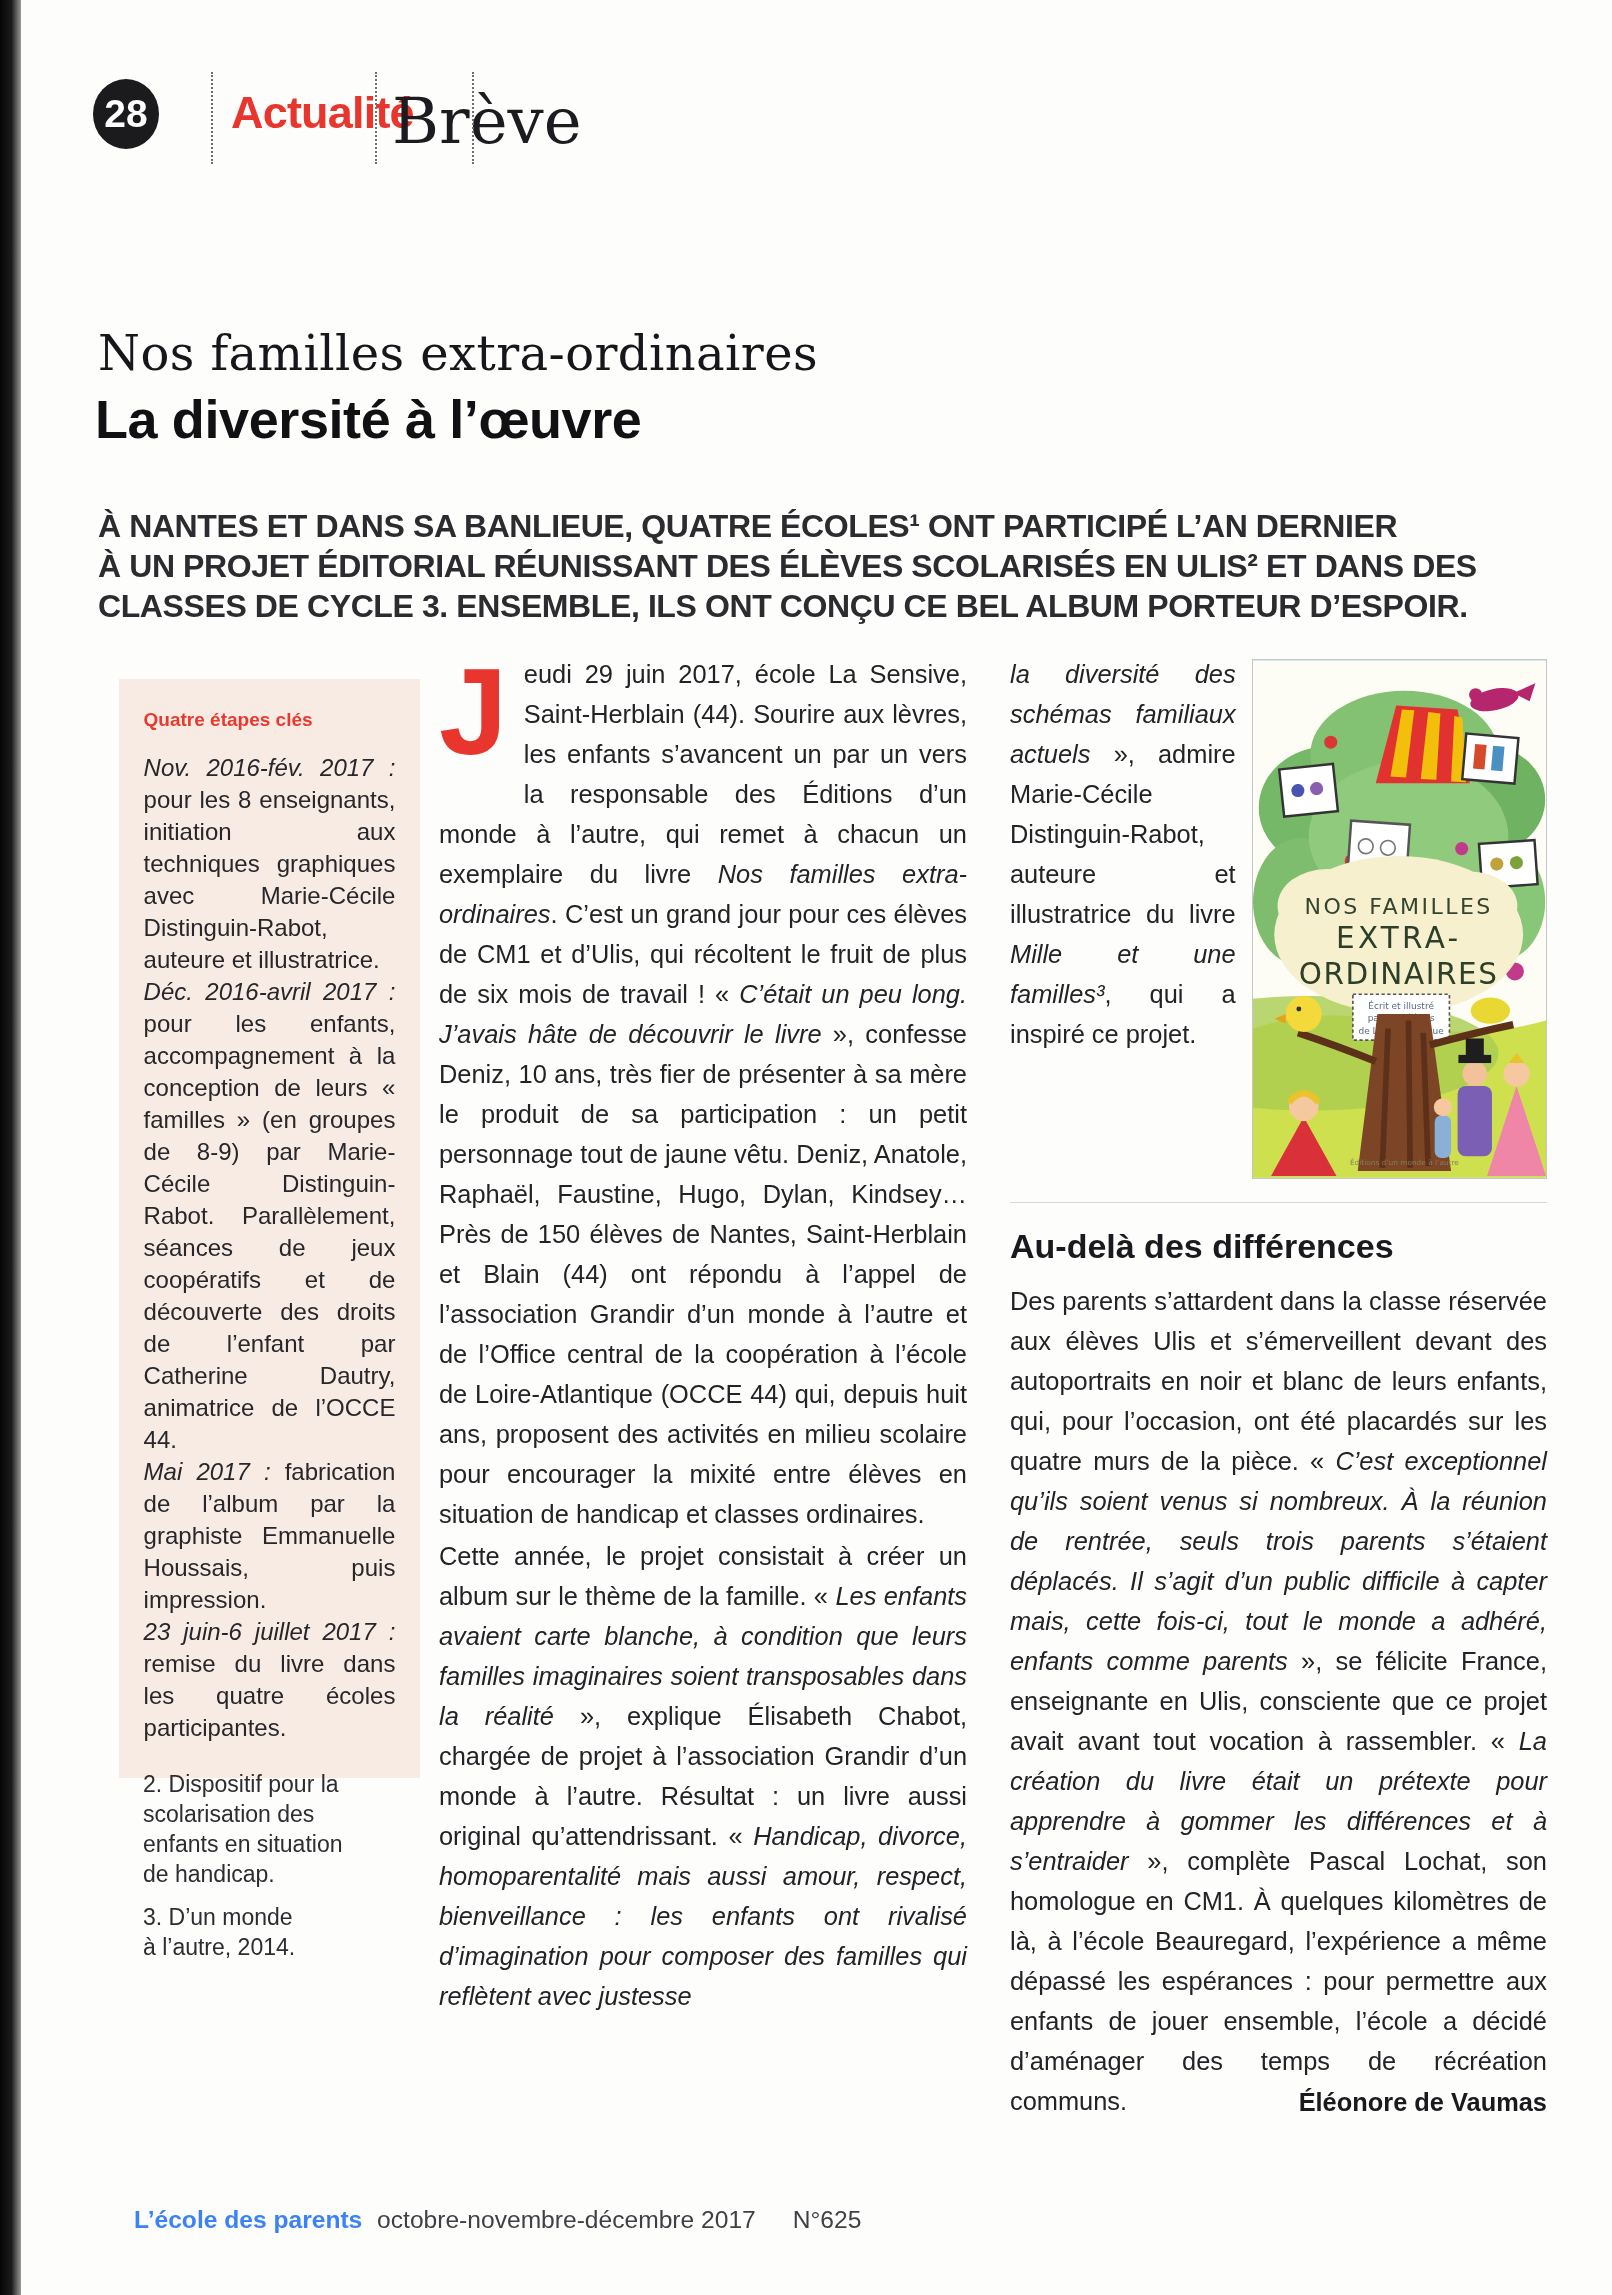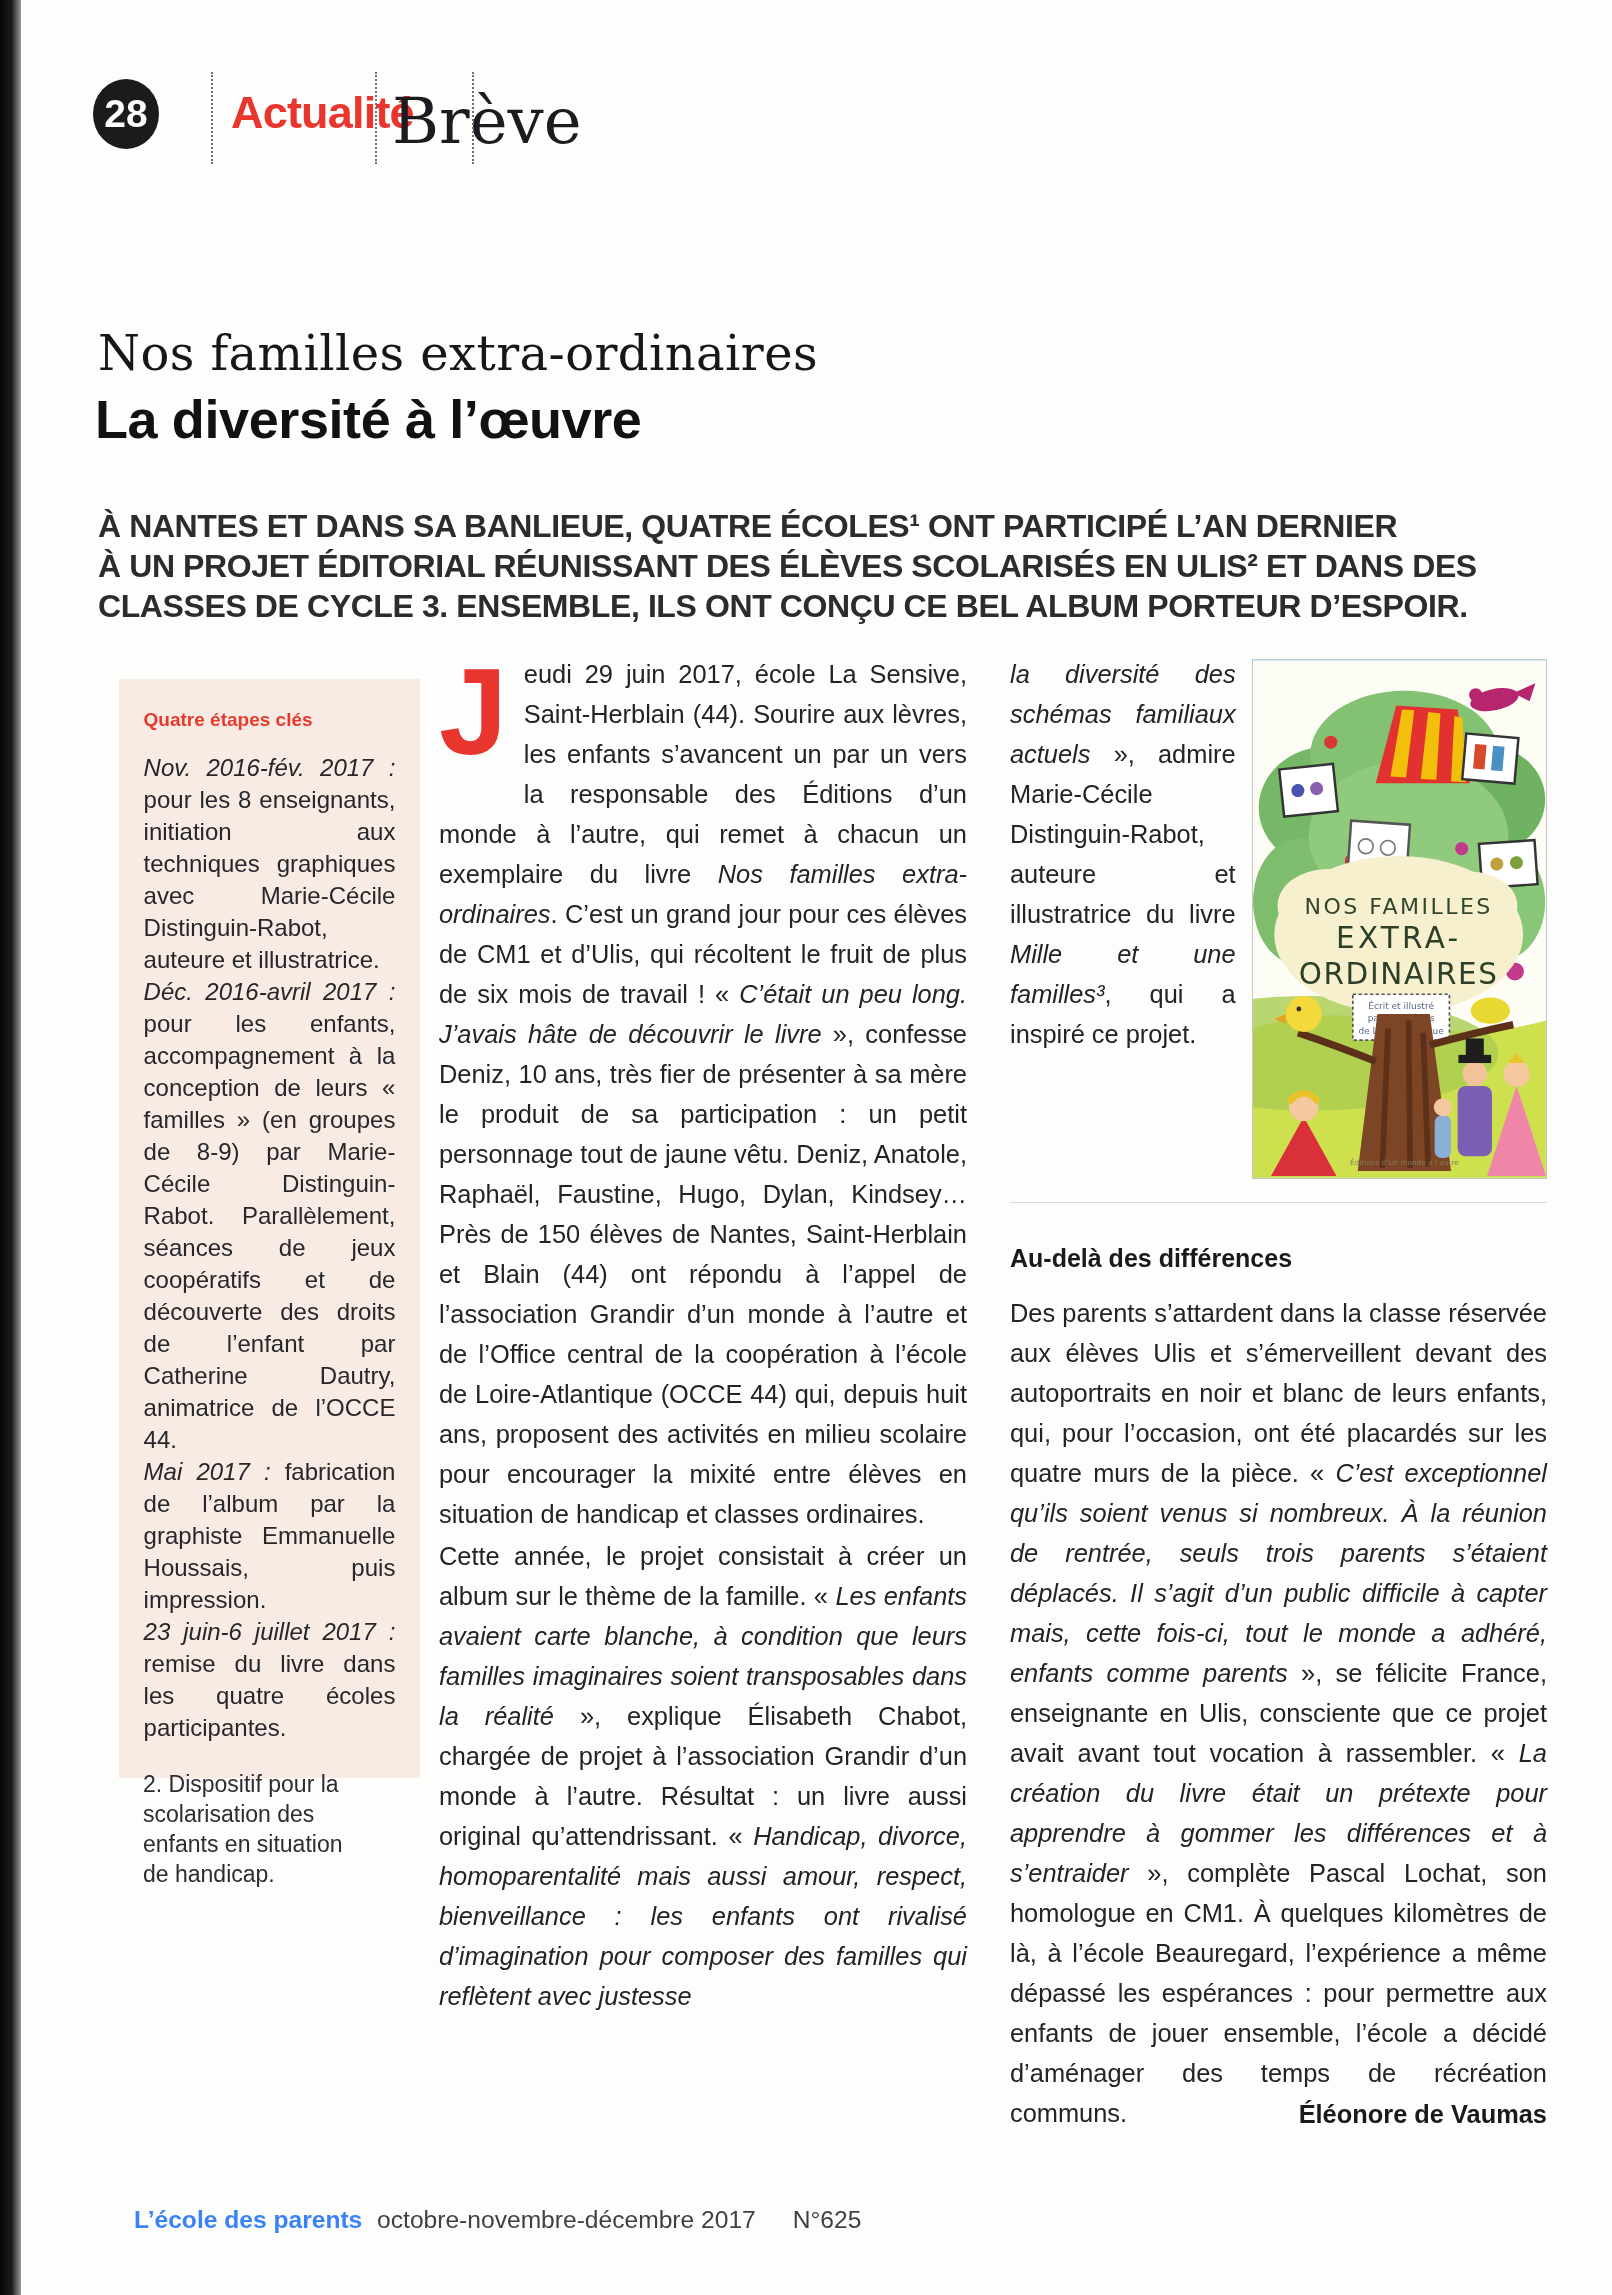--- a/index.html
+++ b/index.html
@@ -38,22 +38,22 @@
   .col-mid{left:439px;top:654px;width:528px;}
   .col-right{left:1010px;top:654px;width:537px;}
   .dropcap{float:left;font-weight:bold;font-size:123px;line-height:0.82;
     color:#e8352e;margin:8.2px 16.4px 0 0;height:113px;}
   .para{margin:0 0 0 0;}
   .para + .para{margin-top:1.6px;}
   .seg-i{font-style:italic;}
   .seg-bi{font-weight:normal;font-style:italic;}
   .book-cover{float:right;width:293px;height:518px;margin:4.9px 0 23px 16.4px;
     border:0.8px solid #c6c6c6;background:#7dd3fc;}
-  .section-heading{clear:both;font-weight:bold;font-size:25px;color:#1a1a1e;
-    border-top:0.8px solid #d8d8d8;padding-top:35px;margin-top:4.9px;margin-bottom:14.8px;
+  .section-heading{clear:both;font-weight:bold;font-size:34px;color:#1a1a1e;
+    border-top:0.8px solid #d8d8d8;padding-top:23px;margin-top:4.9px;margin-bottom:14.8px;
     text-align:left;}
   .author{ text-align:right;font-weight:bold;font-size:25.4px;color:#1a1a1e;
     margin-top:-39px;}
   
   .footnotes{left:143px;top:1769px;width:320px;font-size:23px;line-height:30px;
     color:#2c2c31;}
   .footnote{white-space:pre-line;margin-bottom:13px;}
   
   .footer{left:134px;top:2206px;font-size:24.6px;color:#3f3f45;}
   .footer-brand{font-weight:bold;color:#3b82f6;margin-right:14.8px;}
@@ -195,18 +195,20 @@
     <span><span>Des parents s’attardent dans la classe réservée aux élèves Ulis et s’émerveillent devant des autoportraits en noir et blanc de leurs enfants, qui, pour l’occasion, ont été placardés sur les quatre murs de la pièce. « </span><span class="seg-i">C’est exceptionnel qu’ils soient venus si nombreux. À la réunion de rentrée, seuls trois parents s’étaient déplacés. Il s’agit d’un public difficile à capter mais, cette fois-ci, tout le monde a adhéré, enfants comme parents</span><span> », se félicite France, enseignante en Ulis, consciente que ce projet avait avant tout vocation à rassembler. « </span><span class="seg-i">La création du livre était un prétexte pour apprendre à gommer les différences et à s’entraider</span><span> », complète Pascal Lochat, son homologue en CM1. À quelques kilomètres de là, à l’école Beauregard, l’expérience a même dépassé les espérances : pour permettre aux enfants de jouer ensemble, l’école a décidé d’aménager des temps de récréation communs.</span></span>
   </div>
   <div class="author">Éléonore de Vaumas</div>
 </div>
 
 <div class="abs footnotes">
   <div class="footnote">2. Dispositif pour la
 scolarisation des
 enfants en situation
 de handicap.</div>
+  <div class="footnote">3. D’un monde
+à l’autre, 2014.</div>
 </div>
 
 <div class="abs footer">
   <span class="footer-brand">L’école des parents</span><span>octobre-novembre-décembre 2017</span><span class="footer-number">N°625</span>
 </div>
 
 
 </body></html>

